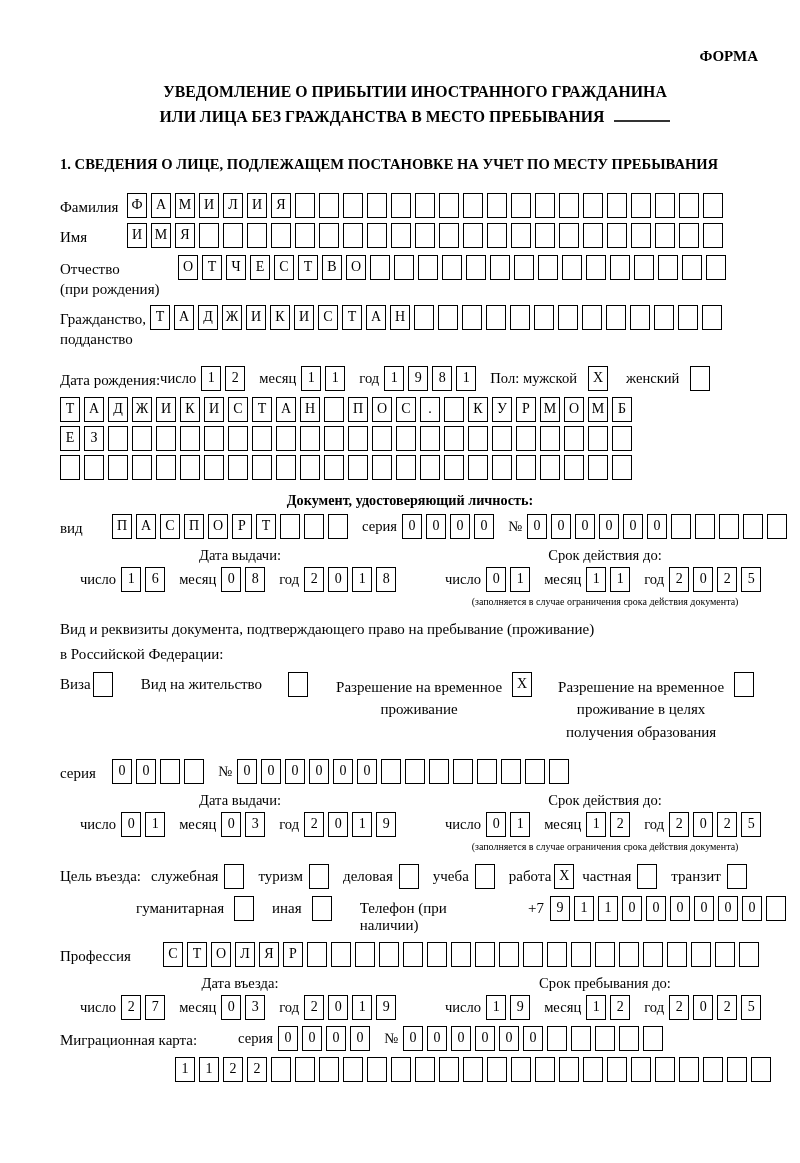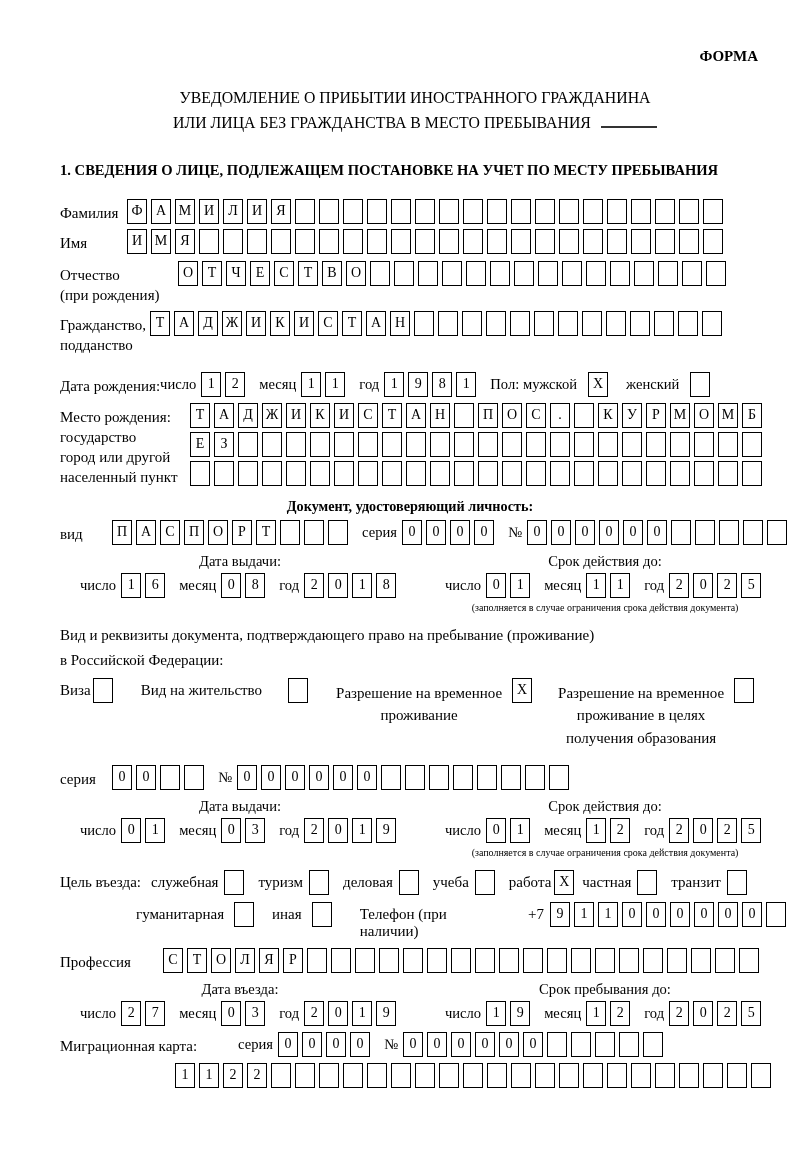--- a/index.html
+++ b/index.html
@@ -9,21 +9,21 @@
     font-family:"Liberation Serif","DejaVu Serif",serif; font-size:15px;
     position:relative; overflow:hidden;
   }
   .page { padding:30px 10px 0 60px; }
 
   .annex { margin-left:512px; font-size:13.5px; line-height:1.4; }
   .annex .small { font-size:12.5px; }
   .annex div { white-space:nowrap; }
   .forma { text-align:right; padding-right:32px; font-weight:bold; margin-top:18px; font-size:15px; }
 
-  .title { text-align:center; font-weight:normal; font-size:15.8px; line-height:1.6; margin-top:20px; margin-right:20px;}
+  .title { text-align:center; font-weight:bold; font-size:15.8px; line-height:1.6; margin-top:14px; margin-right:20px;}
   .blank-line { display:inline-block; width:56px; border-bottom:2.4px solid #333; height:0.9em; margin-left:10px; }
 
   .sec-heading { font-weight:bold; font-size:14.6px; margin-top:26px; white-space:nowrap; }
 
   .row { display:flex; align-items:flex-start; }
   .grid { white-space:nowrap; display:inline-block; font-size:0; }
   .cell {
     display:inline-block; width:20px; height:25px; border:1.8px solid #000;
     margin-right:4px; text-align:center; font-size:14px; line-height:21px;
     vertical-align:top; font-family:"Liberation Serif","DejaVu Serif",serif;
@@ -112,26 +112,20 @@
       <span class="dlbl">год</span>
       <span class="grid"><span class="cell">1</span><span class="cell">9</span><span class="cell">8</span><span class="cell">1</span></span>
     </span>
     <span class="dlbl">Пол: мужской</span>
     <span class="grid cb"><span class="cell">X</span></span>
     <span class="dlbl" style="margin-left:14px;">женский</span>
     <span class="grid cb"><span class="cell"></span></span>
   </div>
 
   <div class="row mt6">
-    <div class="lbl w130">
-      <div>Место рождения:</div>
-      <div>государство</div>
-      <div>город или другой</div>
-      <div>населенный пункт</div>
-    </div>
     <div class="stack">
       <div class="grid"><span class="cell">Т</span><span class="cell">А</span><span class="cell">Д</span><span class="cell">Ж</span><span class="cell">И</span><span class="cell">К</span><span class="cell">И</span><span class="cell">С</span><span class="cell">Т</span><span class="cell">А</span><span class="cell">Н</span><span class="cell"></span><span class="cell">П</span><span class="cell">О</span><span class="cell">С</span><span class="cell">.</span><span class="cell"></span><span class="cell">К</span><span class="cell">У</span><span class="cell">Р</span><span class="cell">М</span><span class="cell">О</span><span class="cell">М</span><span class="cell">Б</span></div>
       <div class="grid"><span class="cell">Е</span><span class="cell">З</span><span class="cell"></span><span class="cell"></span><span class="cell"></span><span class="cell"></span><span class="cell"></span><span class="cell"></span><span class="cell"></span><span class="cell"></span><span class="cell"></span><span class="cell"></span><span class="cell"></span><span class="cell"></span><span class="cell"></span><span class="cell"></span><span class="cell"></span><span class="cell"></span><span class="cell"></span><span class="cell"></span><span class="cell"></span><span class="cell"></span><span class="cell"></span><span class="cell"></span></div>
       <div class="grid"><span class="cell"></span><span class="cell"></span><span class="cell"></span><span class="cell"></span><span class="cell"></span><span class="cell"></span><span class="cell"></span><span class="cell"></span><span class="cell"></span><span class="cell"></span><span class="cell"></span><span class="cell"></span><span class="cell"></span><span class="cell"></span><span class="cell"></span><span class="cell"></span><span class="cell"></span><span class="cell"></span><span class="cell"></span><span class="cell"></span><span class="cell"></span><span class="cell"></span><span class="cell"></span><span class="cell"></span></div>
     </div>
   </div>
 
   <div class="doc-heading">Документ, удостоверяющий личность:</div>
 
   <div class="row mt5">

